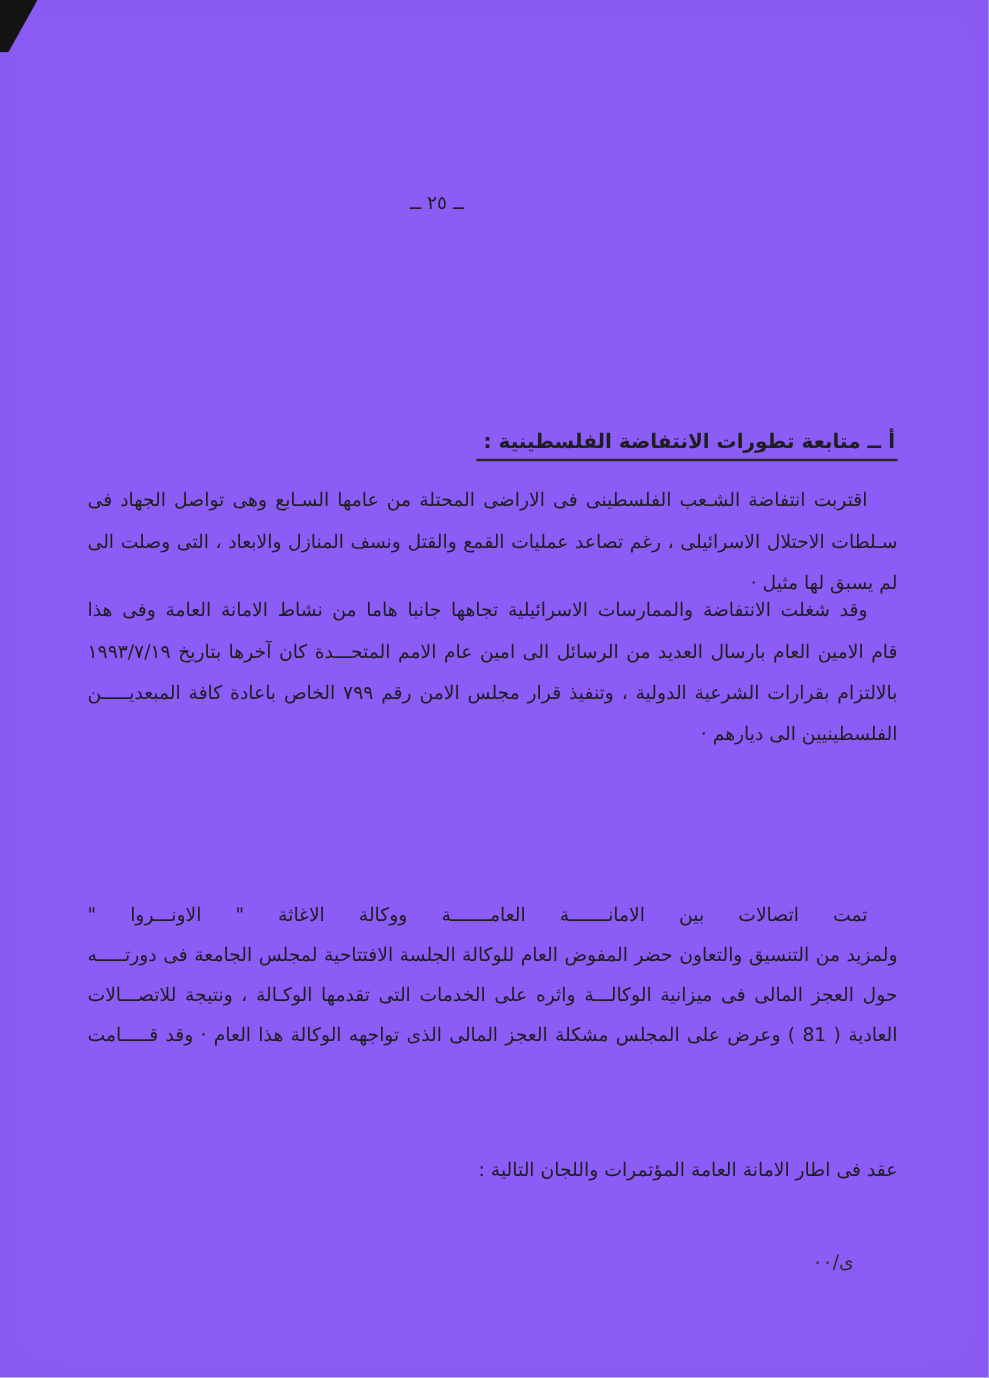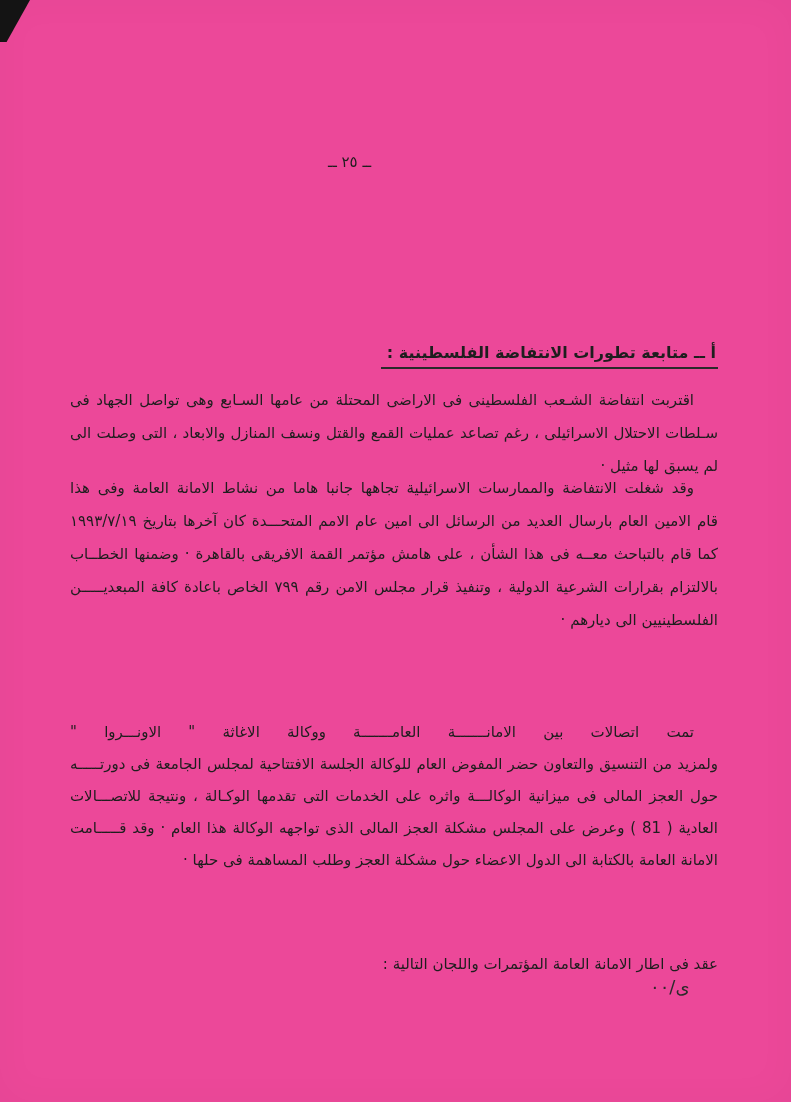--- a/index.html
+++ b/index.html
@@ -1,20 +1,20 @@
 <!DOCTYPE html>
 <html lang="ar" dir="rtl"><head>
 <meta charset="utf-8">
 <style>
   html,body{margin:0;padding:0;background:#e8e8e4;}
   .page{
     position:relative;
     width:791px;height:1102px;
     margin:0 auto;
-    background:#ec4899;
+    background:#8b5cf6;
     color:#1e1e1e;
     font-family:"DejaVu Sans", sans-serif;
     direction:rtl;
     overflow:hidden;
     box-shadow:inset 0 0 40px rgba(0,0,0,0.03);
   }
   .corner{
     position:absolute;top:0;left:0;width:30px;height:42px;
     background:#141414;
     clip-path:polygon(0 0,100% 0,22% 100%,0 100%);
@@ -36,26 +36,26 @@
   .para{position:absolute;right:73px;left:70px;}
   #p-a1{top:384px;}
   #p-a2{top:472px;}
   #p-b1{top:716px;}
   .line{height:33px;line-height:33px;font-size:15px;overflow:hidden;}
   .pitch32 .line{height:32px;line-height:32px;}
   .j{text-align:justify;text-align-last:justify;}
   .s{text-align:start;}
   .indent{padding-right:24px;}
   .c-line{
-    position:absolute;top:955px;right:73px;
+    position:absolute;top:927px;right:73px;
     font-size:15px;white-space:nowrap;
   }
   .footer-mark{
-    position:absolute;top:976px;left:650px;
-    font-size:18px;
+    position:absolute;top:1000px;left:650px;
+    font-size:15px;
     direction:ltr;unicode-bidi:bidi-override;
     color:#2b2b2b;
   }
 </style>
 </head>
 <body>
 
 <div class="page">
 
   <div class="corner"></div>
@@ -66,32 +66,30 @@
 
   <div class="para" id="p-a1">
     <div class="line j indent">اقتربت انتفاضة الشـعب الفلسطينى فى الاراضى المحتلة من عامها السـابع وهى تواصل الجهاد فى مواجهـــة</div>
     <div class="line j">سـلطات الاحتلال الاسرائيلى ، رغم تصاعد عمليات القمع والقتل ونسف المنازل والابعاد ، التى وصلت الى معــدلات</div>
     <div class="line s">لم يسبق لها مثيل ·</div>
   </div>
 
   <div class="para" id="p-a2">
     <div class="line j indent">وقد شغلت الانتفاضة والممارسات الاسرائيلية تجاهها جانبا هاما من نشاط الامانة العامة وفى هذا المجـــال</div>
     <div class="line j">قام الامين العام بارسال العديد من الرسائل الى امين عام الامم المتحـــدة كان آخرها بتاريخ ١٩٩٣/٧/١٩</div>
-    <div class="line j">كما قام بالتباحث معــه فى هذا الشأن ، على هامش مؤتمر القمة الافريقى بالقاهرة · وضمنها الخطــاب</div>
     <div class="line j">بالالتزام بقرارات الشرعية الدولية ، وتنفيذ قرار مجلس الامن رقم ٧٩٩ الخاص باعادة كافة المبعديـــــن</div>
     <div class="line s">الفلسطينيين الى ديارهم ·</div>
   </div>
 
 
   <div class="para pitch32" id="p-b1">
     <div class="line j indent">تمت اتصالات بين الامانـــــــة العامـــــــة ووكالة الاغاثة " الاونـــروا "</div>
     <div class="line j">ولمزيد من التنسيق والتعاون حضر المفوض العام للوكالة الجلسة الافتتاحية لمجلس الجامعة فى دورتـــــه</div>
     <div class="line j">حول العجز المالى فى ميزانية الوكالـــة واثره على الخدمات التى تقدمها الوكـالة ، ونتيجة للاتصـــالات</div>
     <div class="line j">العادية ( 81 ) وعرض على المجلس مشكلة العجز المالى الذى تواجهه الوكالة هذا العام · وقد قـــــامت</div>
-    <div class="line s">الامانة العامة بالكتابة الى الدول الاعضاء حول مشكلة العجز وطلب المساهمة فى حلها ·</div>
   </div>
 
 
   <div class="c-line">عقد فى اطار الامانة العامة المؤتمرات واللجان التالية :</div>
 
   <div class="footer-mark">٠٠/ى</div>
 
 </div>
 
 </body></html>

